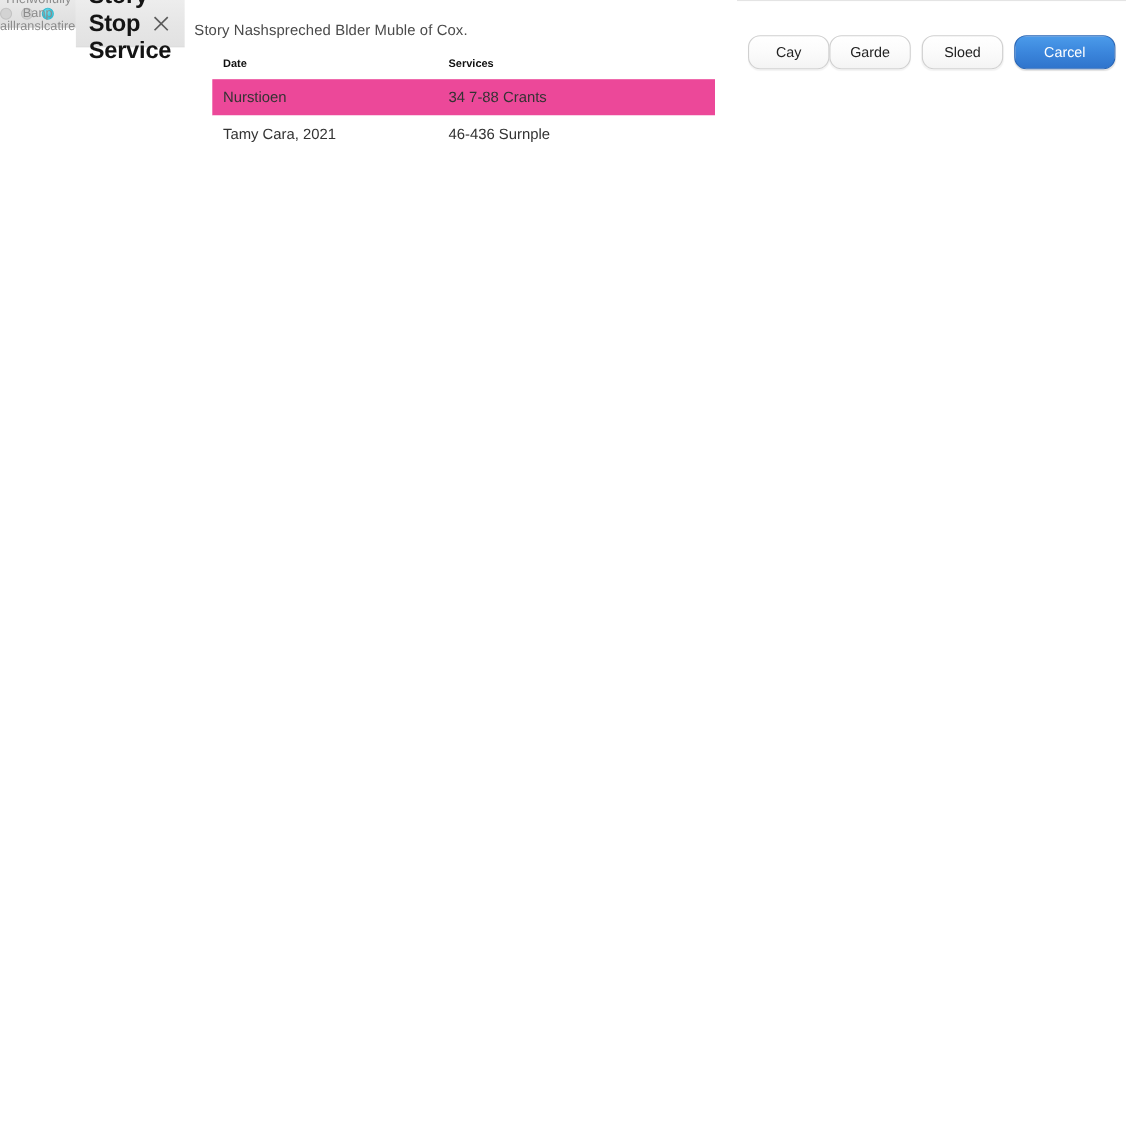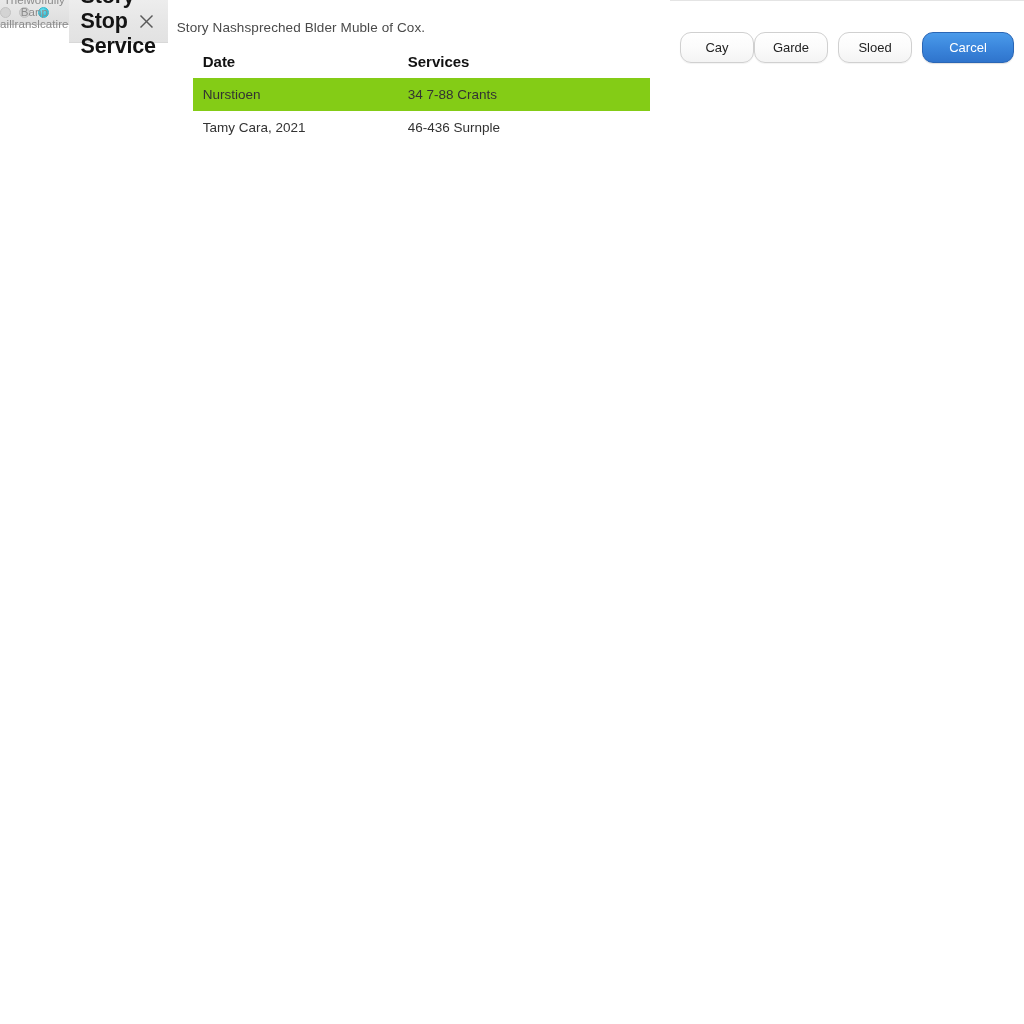--- a/index.html
+++ b/index.html
@@ -118,30 +118,30 @@
     margin: 18px 20px 0 25px;
     font-size: 14px;
   }
   .t-head {
     display: flex;
     padding: 0 0 8px 10px;
   }
   .t-head .cell {
     font-weight: bold;
     color: #111111;
-    font-size: 15px;
+    font-size: 10px;
   }
   .t-row {
     display: flex;
     align-items: center;
     height: 33px;
     padding-left: 10px;
     background: #ffffff;
   }
-  .t-row.odd { background: #84cc16; }
+  .t-row.odd { background: #ec4899; }
   .t-row .cell {
     color: #333333;
     font-size: 13.5px;
   }
   .cell.col-date { flex: 0 0 205px; }
   .cell.col-service { flex: 1 1 auto; }
 
   
   .footer {
     flex: 0 0 94px;

